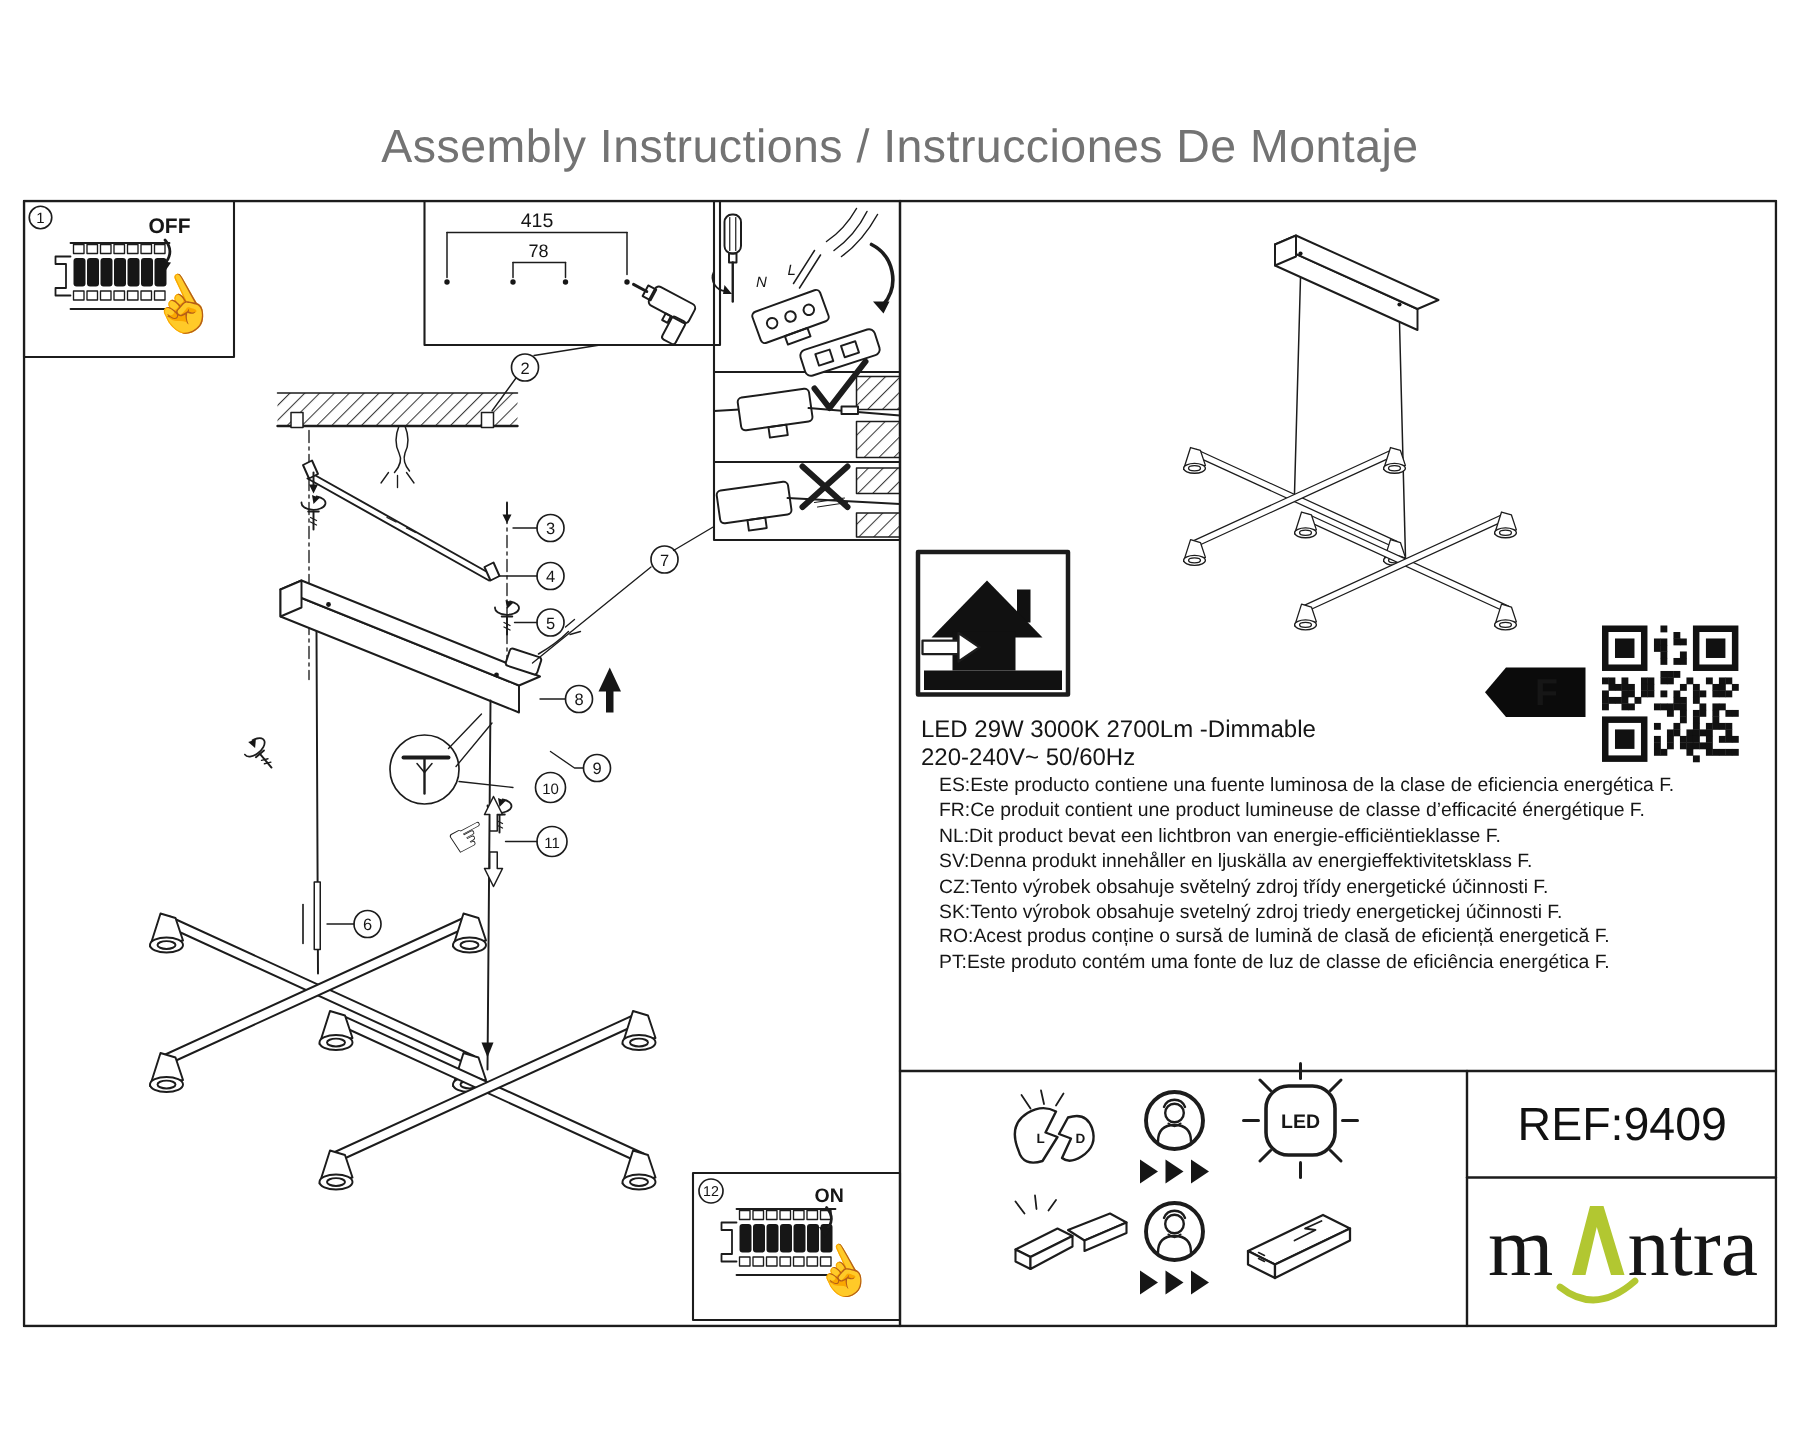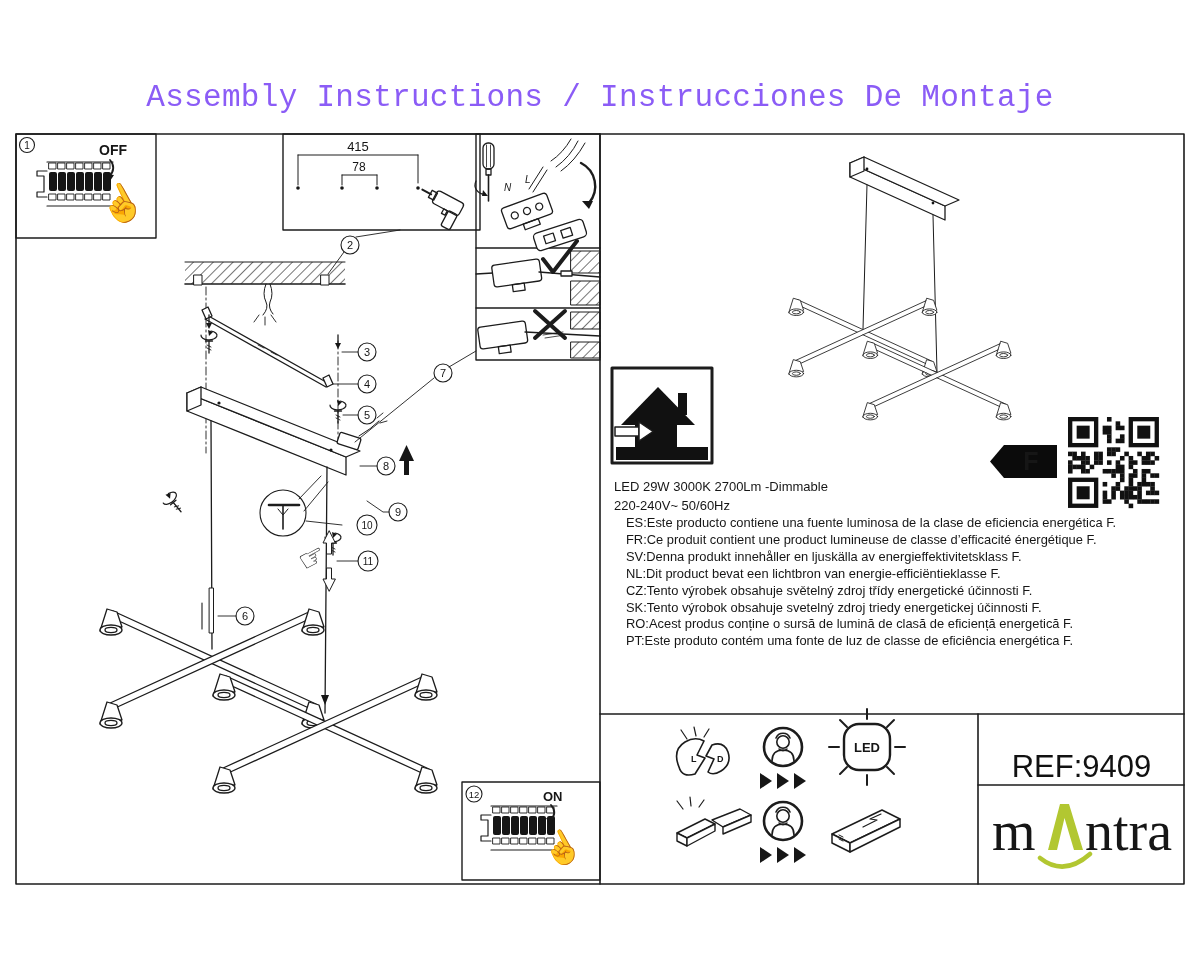--- a/index.html
+++ b/index.html
@@ -1,27 +1,27 @@
 <!DOCTYPE html>
 <html><head>
 <meta charset="utf-8">
 <style>
   html,body{margin:0;padding:0;background:#fff;}
   .page{position:relative;width:1200px;height:960px;background:#fff;overflow:hidden;
         font-family:"Liberation Sans",sans-serif;color:#161616;}
   .title{position:absolute;top:80px;left:0;width:100%;text-align:center;
-         font-size:31px;letter-spacing:.3px;color:#8b5cf6;white-space:nowrap;font-family:Liberation Mono, monospace;}
+         font-size:31px;letter-spacing:.3px;color:#737373;white-space:nowrap;}
   .frame{position:absolute;left:15px;top:133px;width:1170px;height:752px;}
   svg.art{position:absolute;left:0;top:0;}
   svg text{font-family:"Liberation Sans",sans-serif;fill:#161616;}
   .specs{position:absolute;left:599px;top:344px;width:568px;}
-  .spec-big{font-size:13px;line-height:19px;white-space:nowrap;}
+  .spec-big{font-size:16px;line-height:19px;white-space:nowrap;}
   .spec-lang{font-size:12.9px;line-height:16.9px;white-space:nowrap;margin-left:12px;}
   .ref-cell{position:absolute;left:963px;top:581px;width:207px;height:71px;
-            display:flex;align-items:flex-end;justify-content:center;font-size:31px;color:#111;}
+            display:flex;align-items:center;justify-content:center;font-size:31px;color:#111;}
   .brand-cell{position:absolute;left:963px;top:652px;width:207px;height:100px;
               display:flex;align-items:center;justify-content:center;}
   .serif{font-family:"Liberation Serif",serif;}
 </style>
 </head>
 <body>
 
 <div class="page">
 
   <div class="title">Assembly Instructions / Instrucciones De Montaje</div>
@@ -574,22 +574,22 @@
           <line x1="-28" y1="14" x2="-24" y2="16" stroke-width="1"></line>
         </g>
       </g>
     </svg>
 
     <div class="specs">
       <div class="spec-big">LED 29W 3000K 2700Lm -Dimmable</div>
       <div class="spec-big">220-240V~  50/60Hz</div>
       <div class="spec-lang">ES:Este producto contiene una fuente luminosa de la clase de eficiencia energética F.</div>
       <div class="spec-lang">FR:Ce produit contient une product lumineuse de classe d’efficacité énergétique F.</div>
+      <div class="spec-lang">NL:Dit product bevat een lichtbron van energie-efficiëntieklasse F.</div>
       <div class="spec-lang">SV:Denna produkt innehåller en ljuskälla av energieffektivitetsklass F.</div>
-      <div class="spec-lang">NL:Dit product bevat een lichtbron van energie-efficiëntieklasse F.</div>
       <div class="spec-lang">CZ:Tento výrobek obsahuje světelný zdroj třídy energetické účinnosti F.</div>
       <div class="spec-lang">SK:Tento výrobok obsahuje svetelný zdroj triedy energetickej účinnosti F.</div>
       <div class="spec-lang">RO:Acest produs conține o sursă de lumină de clasă de eficiență energetică F.</div>
       <div class="spec-lang">PT:Este produto contém uma fonte de luz de classe de eficiência energética F.</div>
     </div>
 
     <div class="ref-cell">
       <span>REF:9409</span>
     </div>
 

